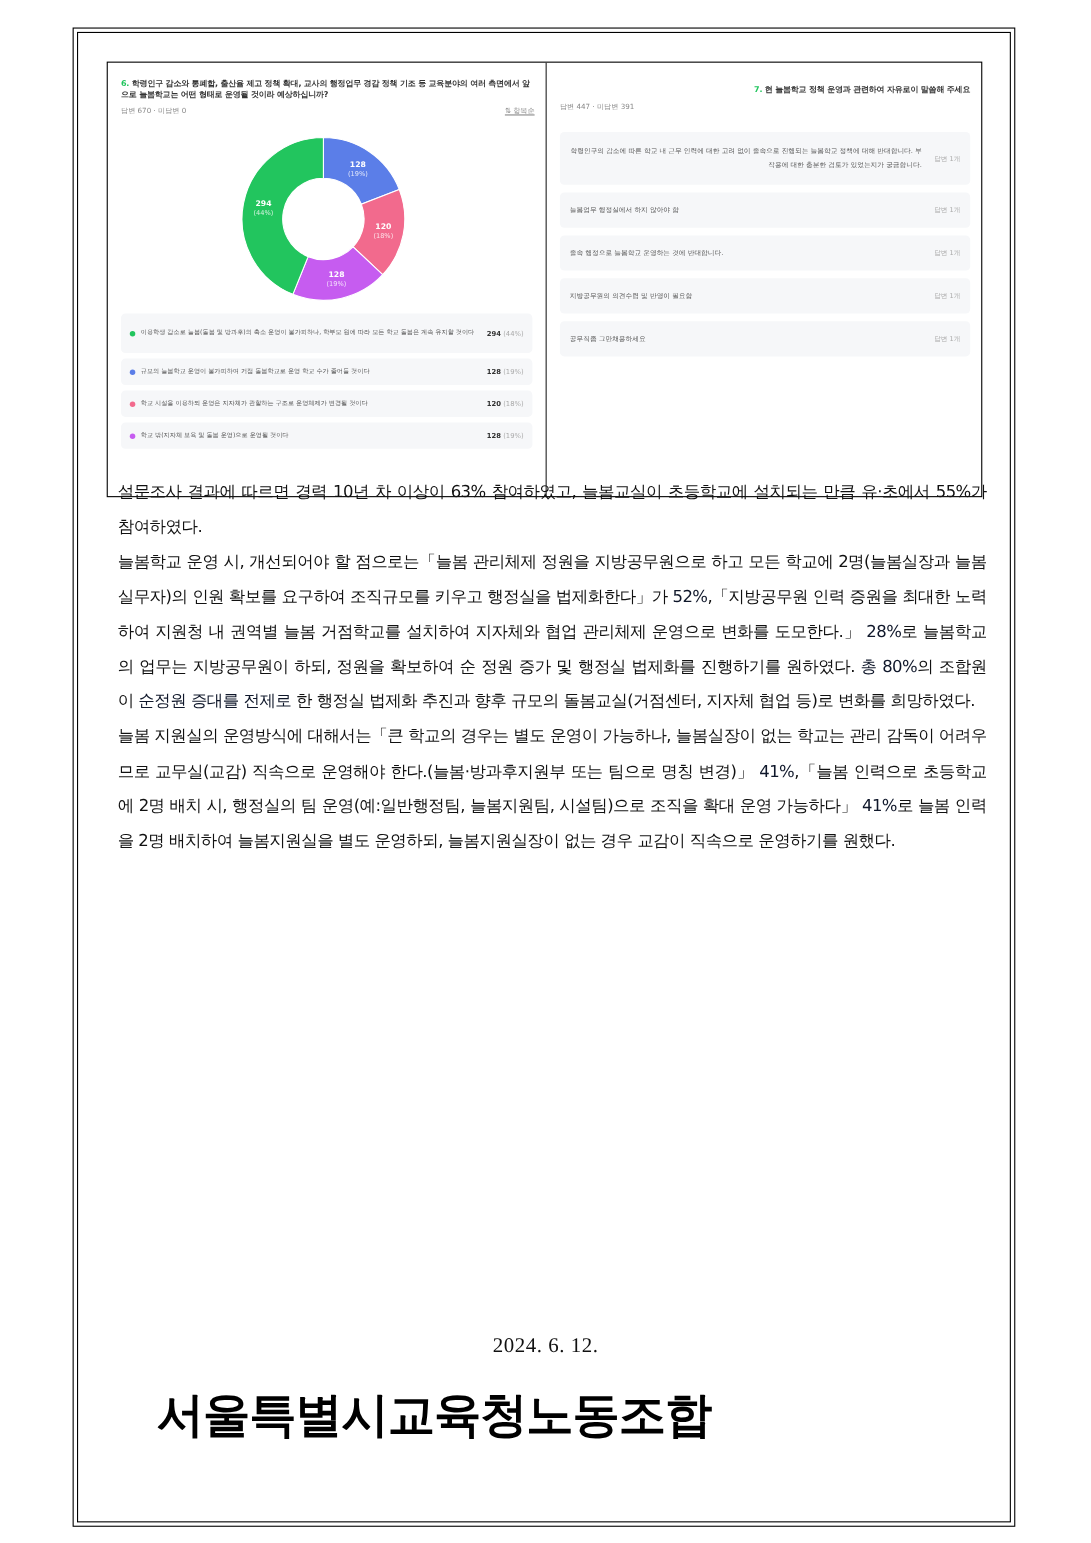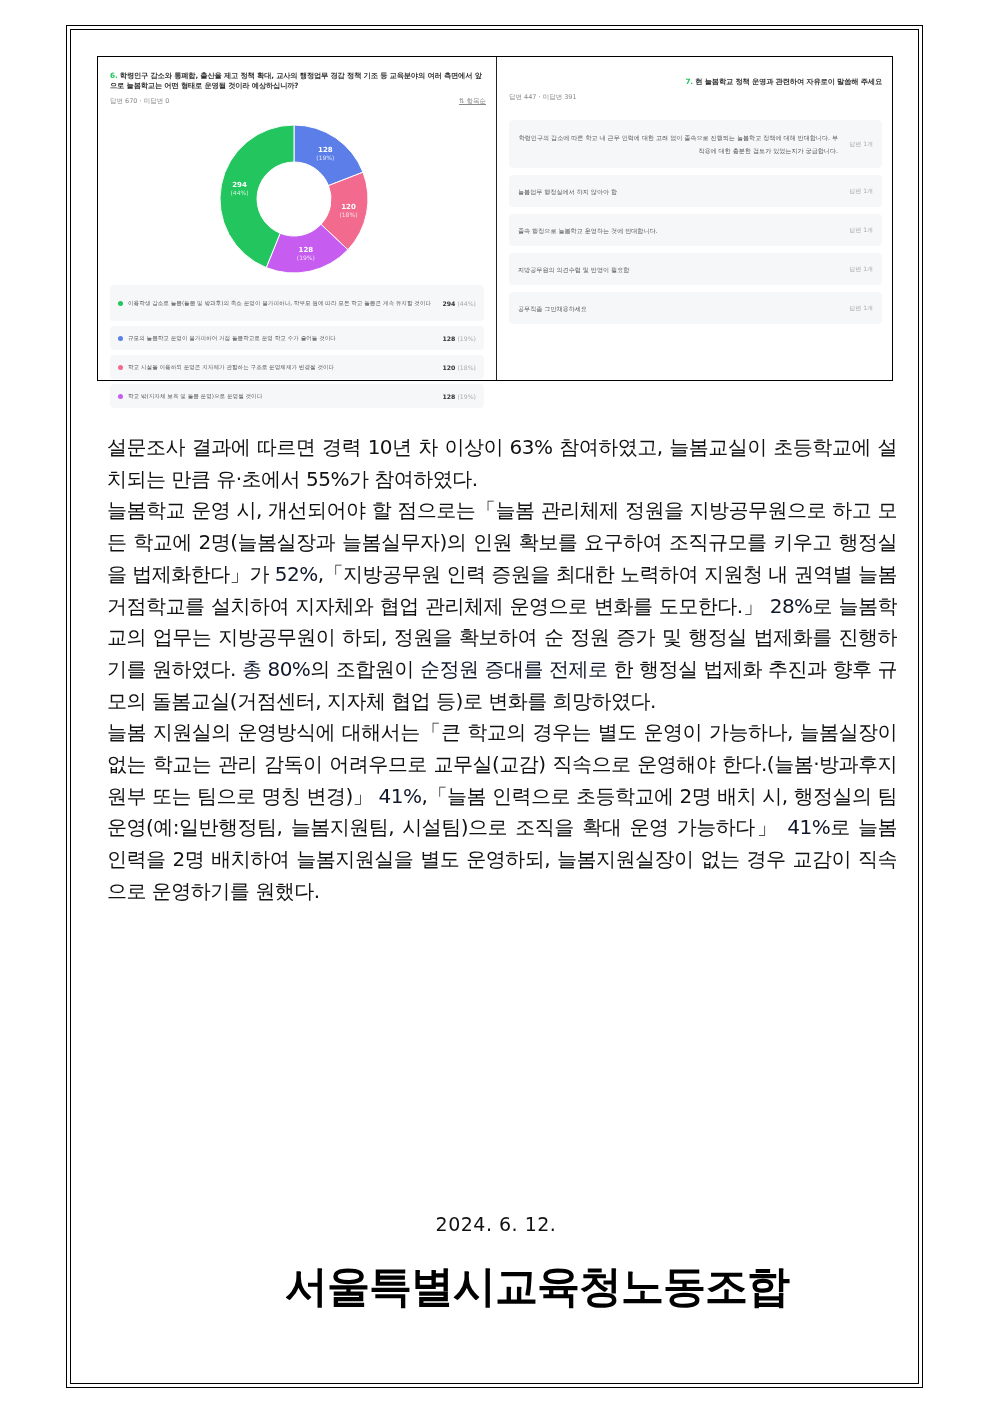--- a/index.html
+++ b/index.html
@@ -1,20 +1,20 @@
 <!DOCTYPE html>
 <html><head>
 <meta charset="utf-8">
 <style>
   html, body { margin:0; padding:0; background:#ffffff; }
   body { width:992px; height:1403px; position:relative; font-family:"DejaVu Sans", sans-serif; color:#111; overflow:hidden; }
   .outer-border { position:absolute; left:66px; top:25px; width:857px; height:1363px; border:1px solid #000; box-sizing:border-box; }
   .inner-border { position:absolute; left:70px; top:29px; width:849px; height:1355px; border:1px solid #000; box-sizing:border-box; }
 
-  .survey-frame { position:absolute; left:97px; top:56px; width:796px; height:325px; border:1px solid #000; box-sizing:border-box; background:#fff; display:flex; }
+  .survey-frame { position:absolute; left:97px; top:56px; width:796px; height:396px; border:1px solid #000; box-sizing:border-box; background:#fff; display:flex; }
   .panel { position:relative; box-sizing:border-box; }
   .panel-left { width:399px; border-right:1px solid #222; padding:14px 10px 0 12px; }
   .panel-right { flex:1; padding:20px 10px 0 12px;text-align:right; }
 
   .q-title { font-size:7.3px; font-weight:bold; color:#333; line-height:10px; letter-spacing:-0.2px; }
   .q-num { color:#22c55e; }
   .q-meta { font-size:6.5px; color:#888; margin-top:6px; display:flex; justify-content:space-between; }
   .sort-btn { color:#888; cursor:pointer;text-decoration:underline; }
 
   .donut-wrap { position:absolute; left:120px; top:66px; width:152px; height:152px; }
@@ -31,27 +31,27 @@
   .legend-count { font-size:6.2px; font-weight:bold; color:#333; white-space:nowrap; }
   .legend-pct { font-weight:normal; color:#aaa; margin-left:2px; }
 
   .answer-list { margin-top:18px; }
   .answer-item { background:#f6f7f9; border-radius:4px; margin-bottom:7px; display:flex; align-items:center; justify-content:space-between; padding:0 9px; box-sizing:border-box; }
   .answer-item.tall { height:48px; }
   .answer-item.short { height:32px; }
   .answer-text { font-size:6.1px; color:#555; line-height:13px; max-width:320px; }
   .answer-count { font-size:6px; color:#aaa; white-space:nowrap; }
 
-  .body-text { position:absolute; left:93px; top:432px; width:804px; font-size:20px; line-height:31.7px; color:#111; text-align:justify; letter-spacing:-0.5px; }
+  .body-text { position:absolute; left:93px; top:432px; width:804px; font-size:15px; line-height:31.7px; color:#111; text-align:justify; letter-spacing:-0.5px; }
   .body-text p { margin:0; text-indent:0; }
   .body-text .ind { padding-left:14px; }
   .hl { color:#0f172a; }
 
-  .date { position:absolute; left:0; width:992px; top:1213px; text-align:center; font-size:19px; color:#111; letter-spacing:0.5px; }
-  .org { position:absolute; left:0; width:789px; top:1258px; text-align:right; font-size:43px; font-weight:bold; color:#000; letter-spacing:-1px; }
+  .date { position:absolute; left:0; width:992px; top:1213px; text-align:center; font-size:19px; color:#111; letter-spacing:0.5px;font-family:Liberation Serif, serif; }
+  .org { position:absolute; left:0; width:789px; top:1258px; text-align:center; font-size:43px; font-weight:bold; color:#000; letter-spacing:-1px; }
 </style>
 </head>
 <body>
 
 <div class="outer-border"></div>
 <div class="inner-border"></div>
 
 <div class="survey-frame">
   <div class="panel panel-left">
     <div class="q-title">

